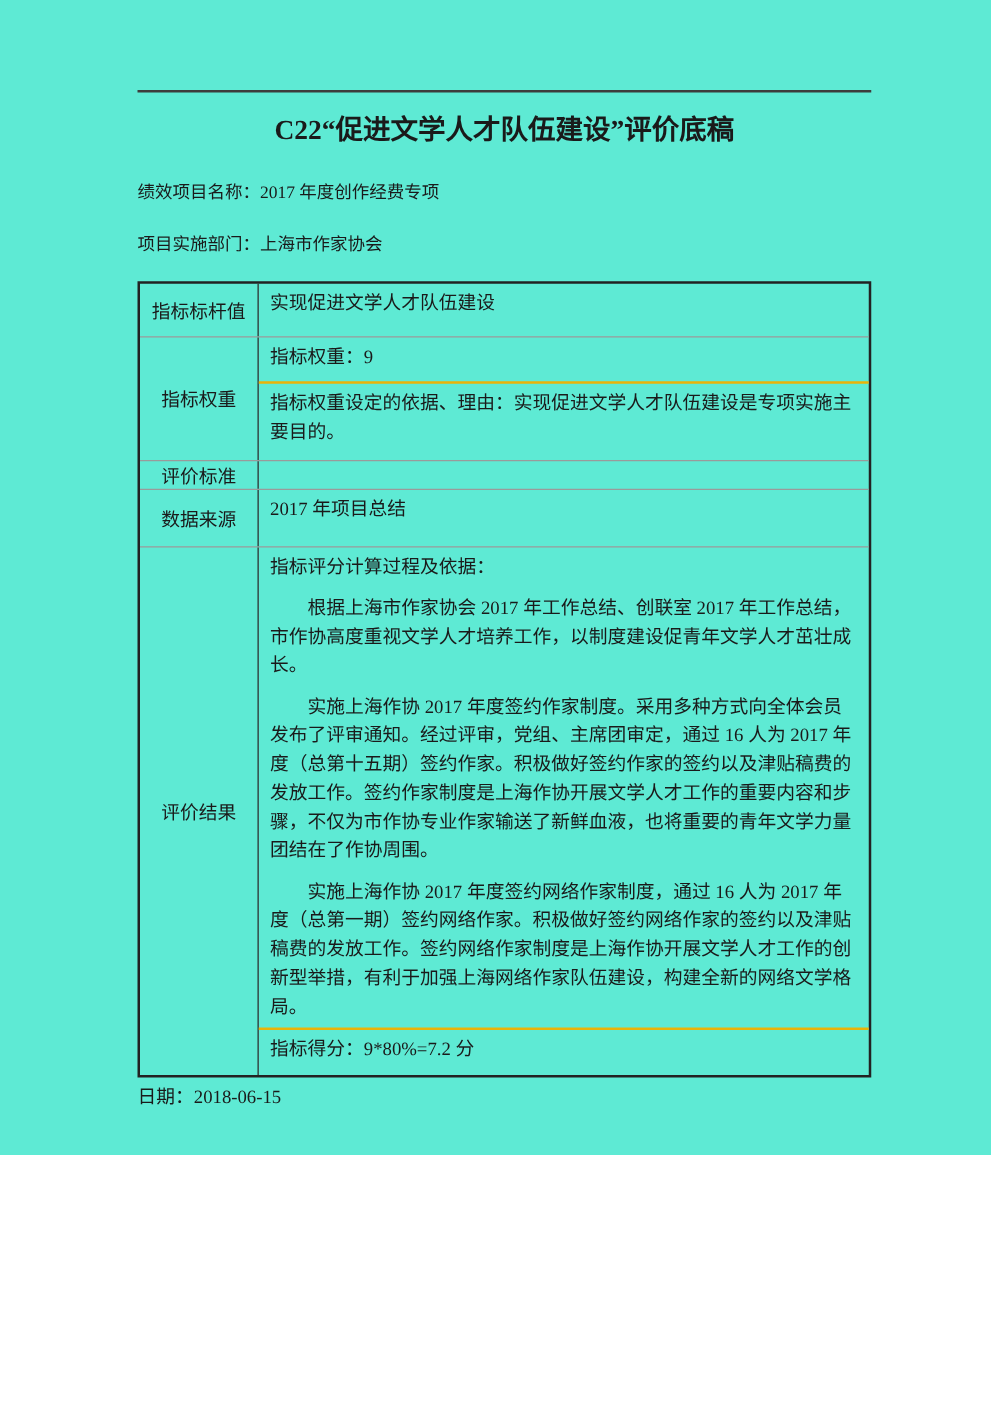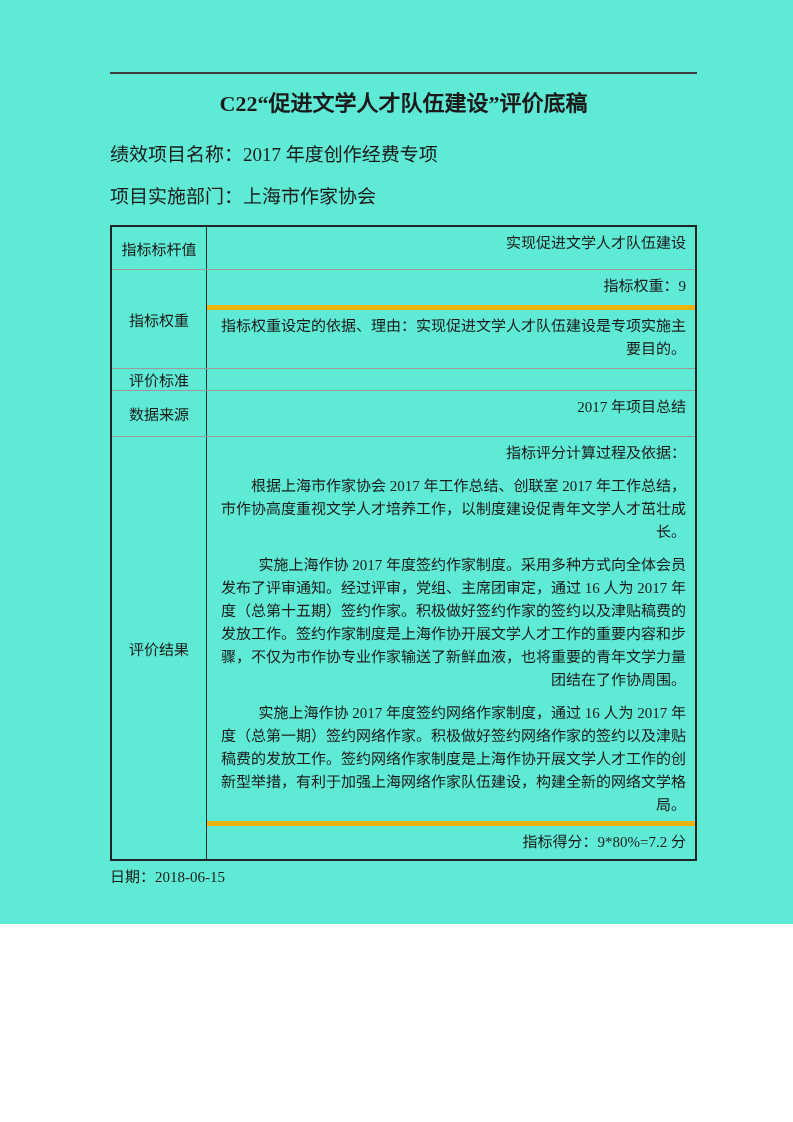--- a/index.html
+++ b/index.html
@@ -29,21 +29,21 @@
   }
   .title {
     margin: 16px 0 0 0;
     text-align: center;
     font-size: 22px;
     font-weight: bold;
     line-height: 28px;
   }
   .meta {
     margin: 0;
-    font-size: 19px;
+    font-size: 14px;
     line-height: 20px;
   }
   .meta-first  { margin-top: 27px; }
   .meta-second { margin-top: 22px; }
 
   .tbl {
     margin-top: 18px;
     border: 2px solid #222222;
   }
   .trow { display: flex; }
@@ -55,29 +55,28 @@
     justify-content: center;
     border-right: 1px solid #2b2b2b;
     font-size: 15px;
     text-align: center;
   }
   .tcells {
     flex: 1;
     min-width: 0;
     display: flex;
     flex-direction: column;
-    text-align: right;
   }
   .cell {
     box-sizing: border-box;
     padding: 5px 9px 4px 9px;
     font-size: 15px;
     line-height: 23px;
   }
-  .cell + .cell { border-top: 5px solid #eab308; }
+  .cell + .cell { border-top: 2px solid #eab308; }
   .cell p { margin: 0; }
   .cell p + p { margin-top: 10px; }
   .indent { text-indent: 2em; }
 
   .h42  { min-height: 42px; }
   .h35  { min-height: 35px; }
   .h63  { min-height: 63px; }
   .h33  { min-height: 33px; }
   .h46  { min-height: 46px; }
   .h103 { min-height: 103px; }

